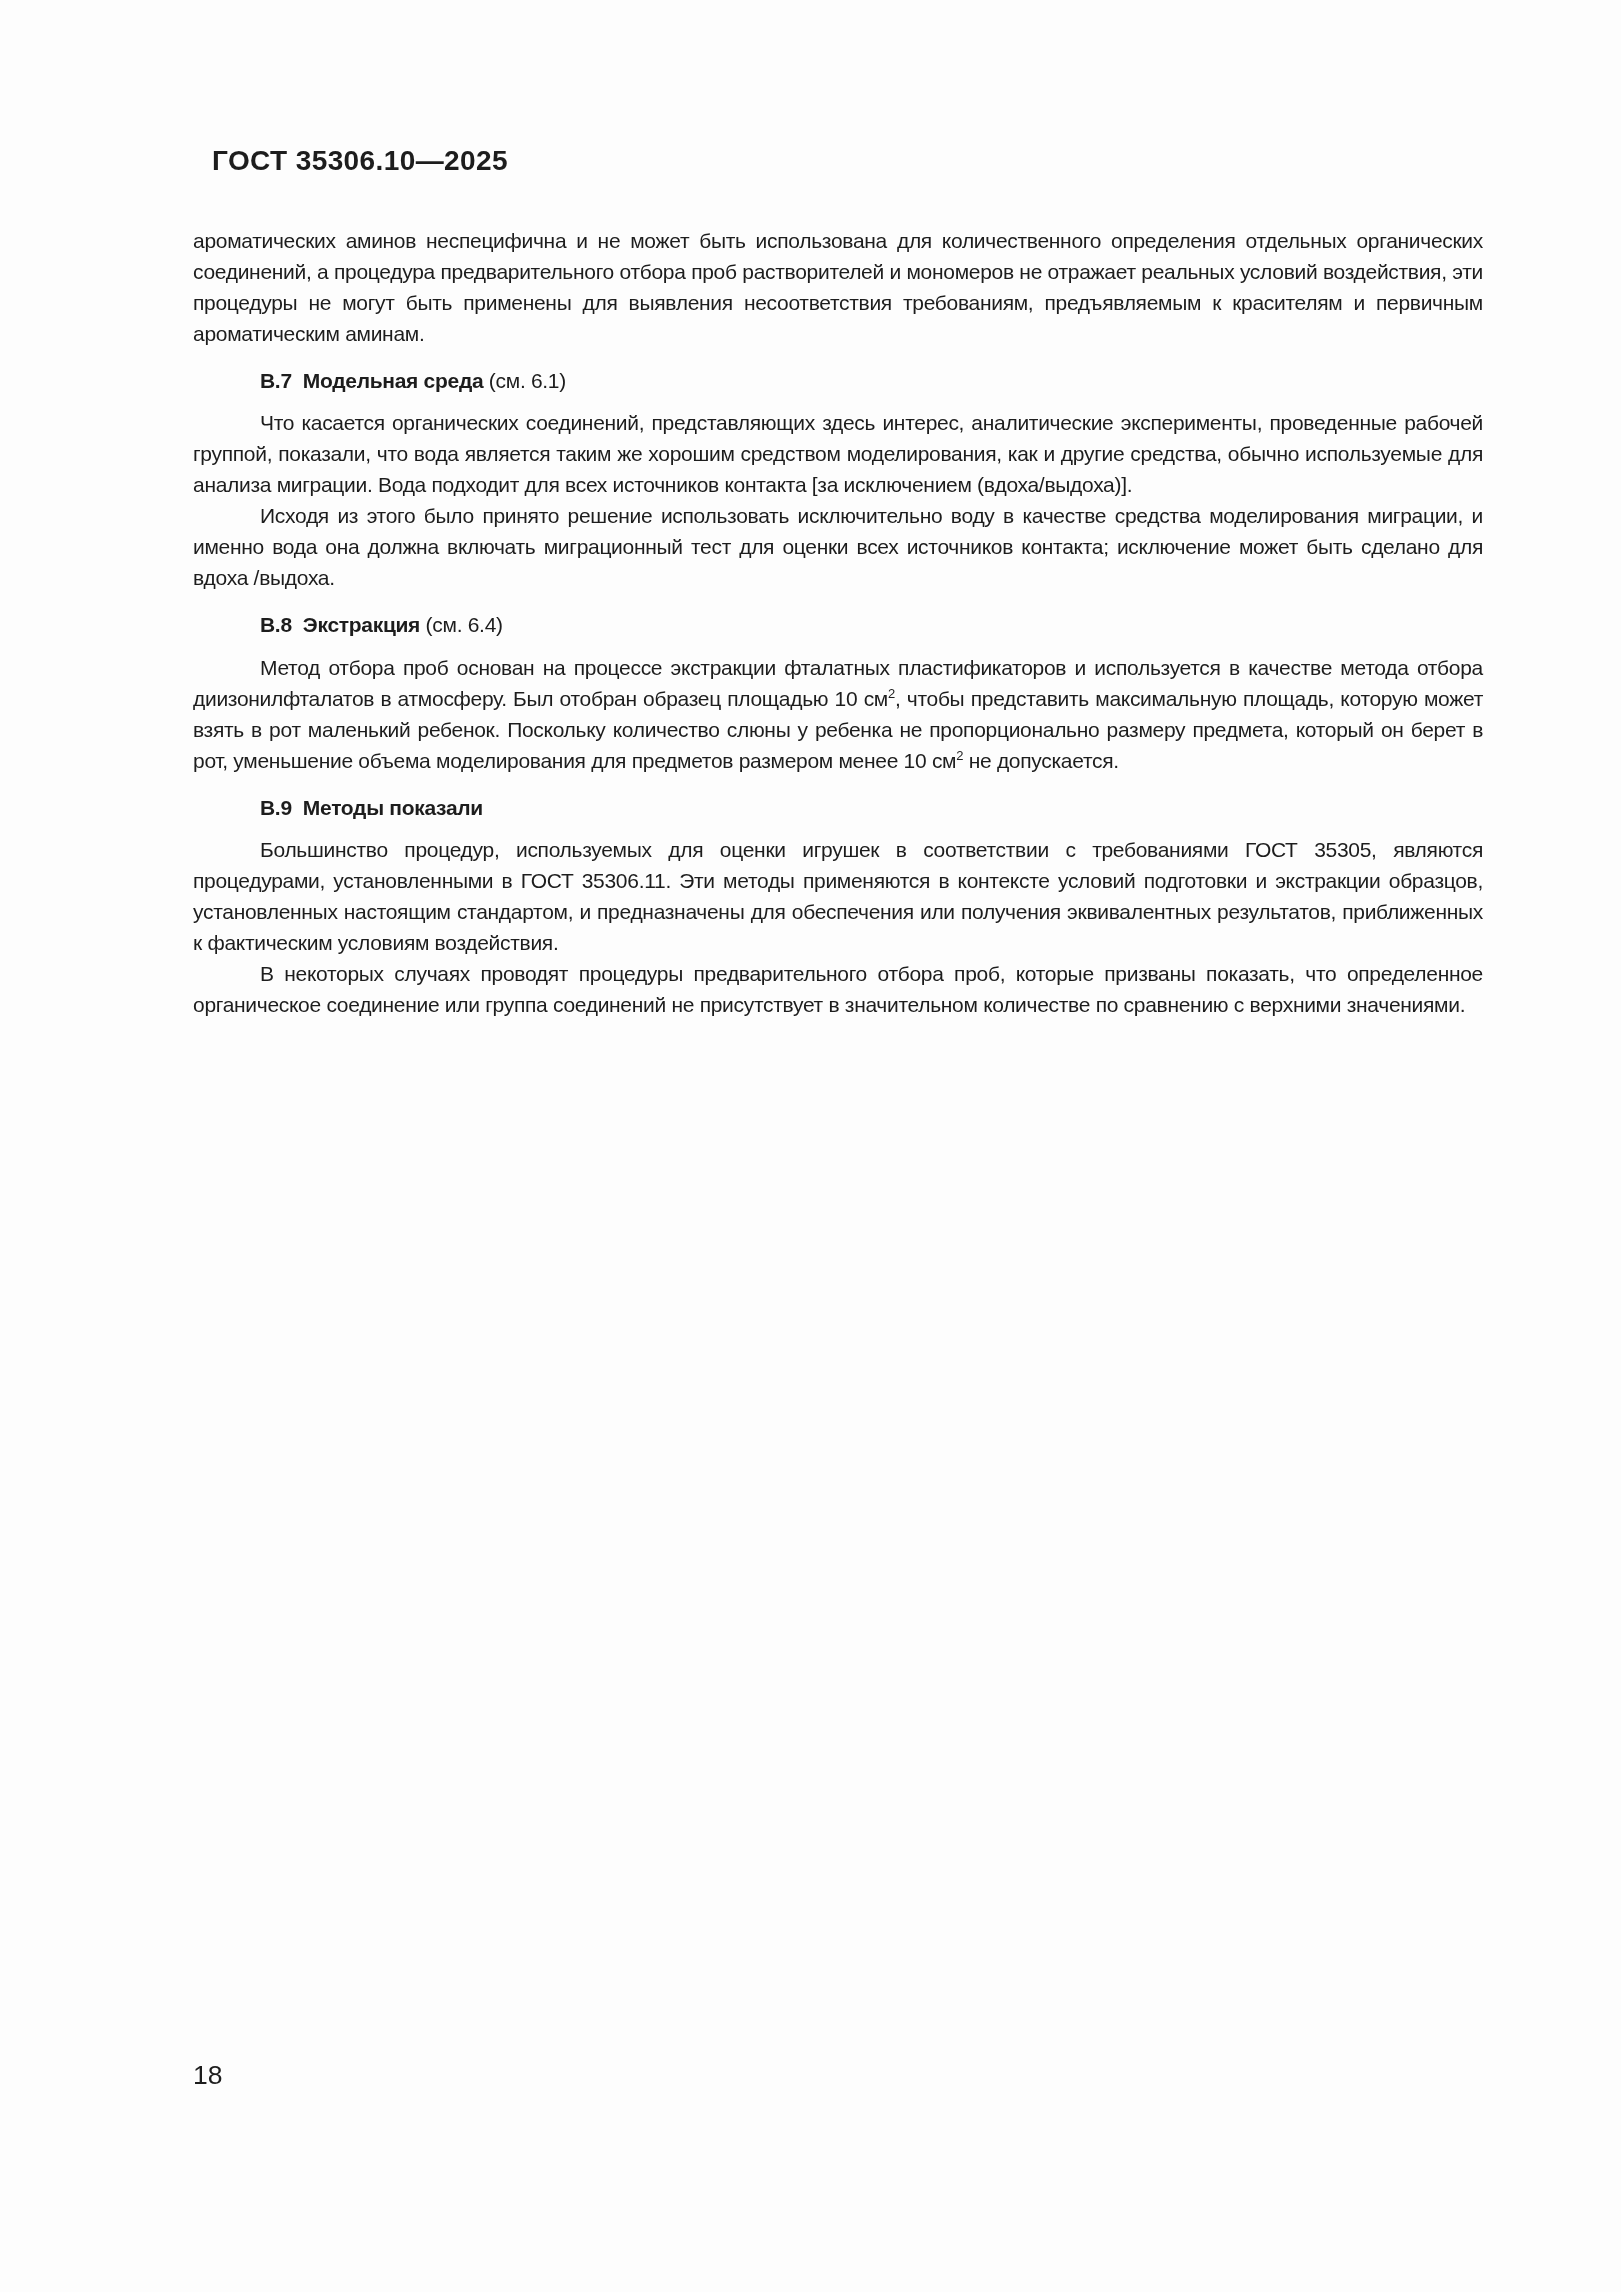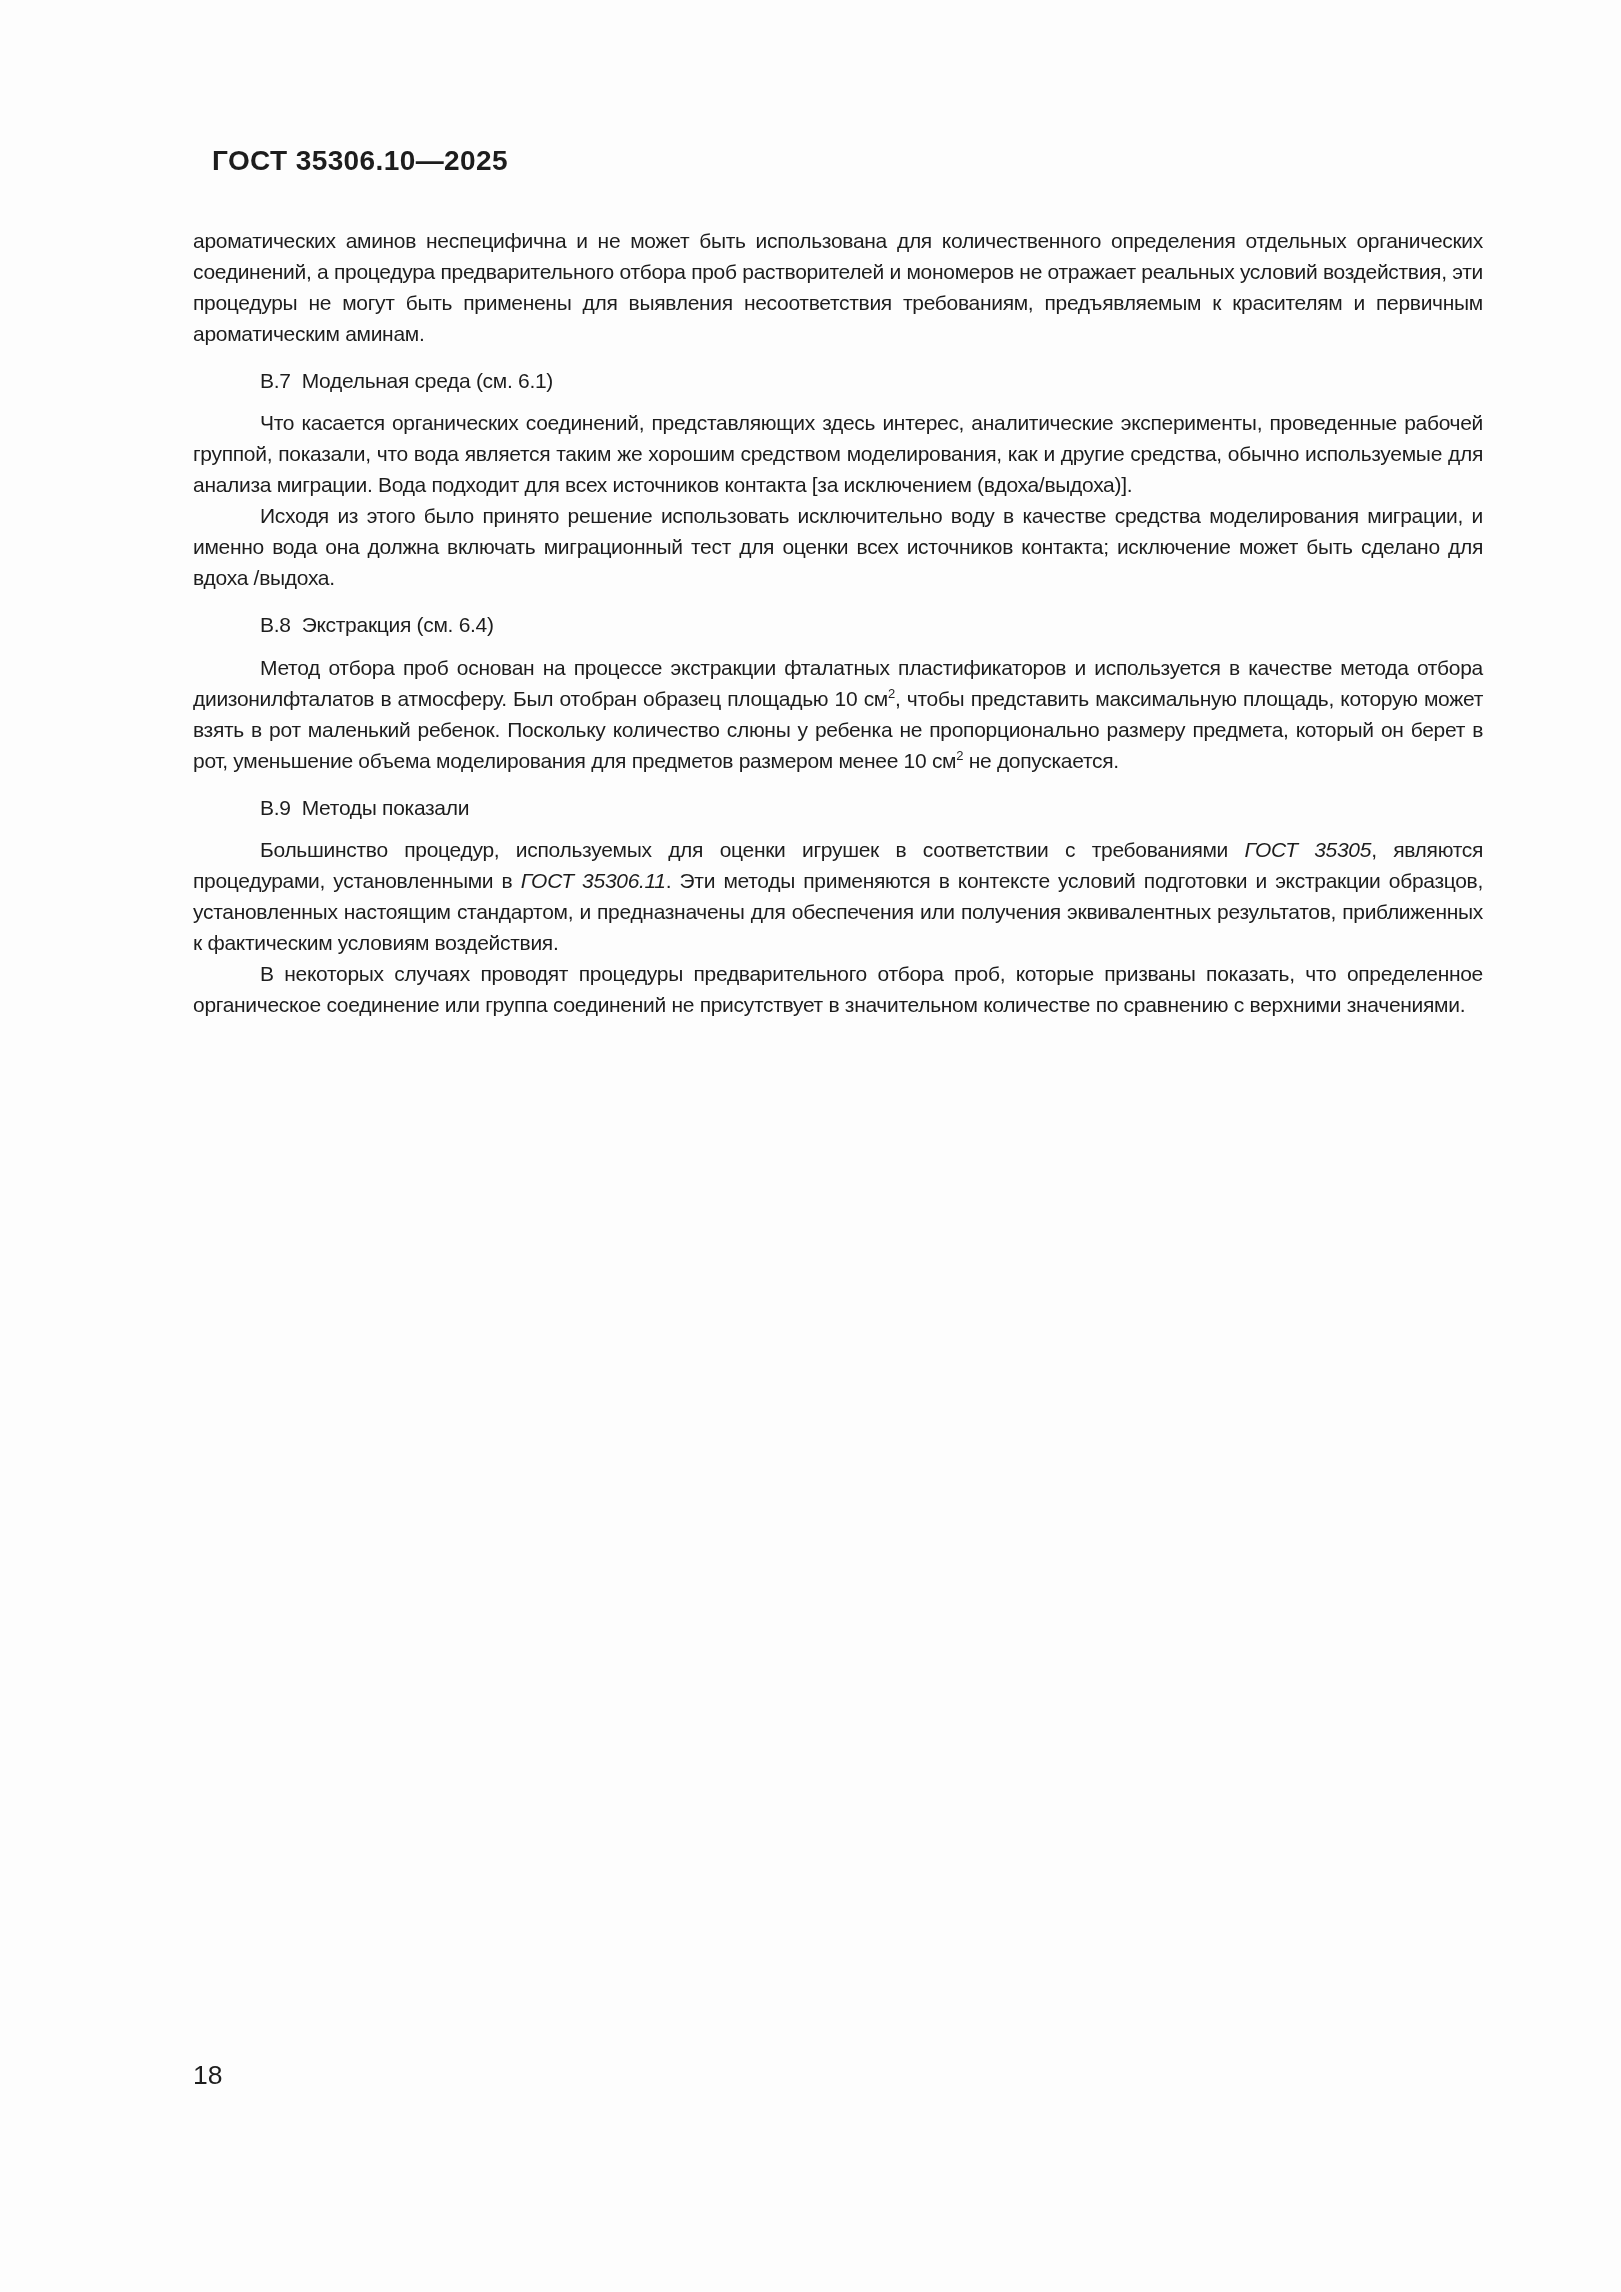--- a/index.html
+++ b/index.html
@@ -41,22 +41,22 @@
   }
   .indent {
     text-indent: 67px;
   }
   .heading {
     margin: 15.7px 0 11.8px 0;
     text-indent: 67px;
     text-align: left;
     white-space: pre-wrap;
   }
-  .document-body span.b { font-weight: 400; }
-  .document-body span.i { font-style: italic; }
+  .document-body span.b { font-weight: 700; }
+  .document-body span.i { }
   .document-body sup {
     font-size: 62%;
     line-height: 0;
   }
   .page-number {
     position: absolute;
     left: 193px;
     top: 2060px;
     font-size: 26.5px;
   }

